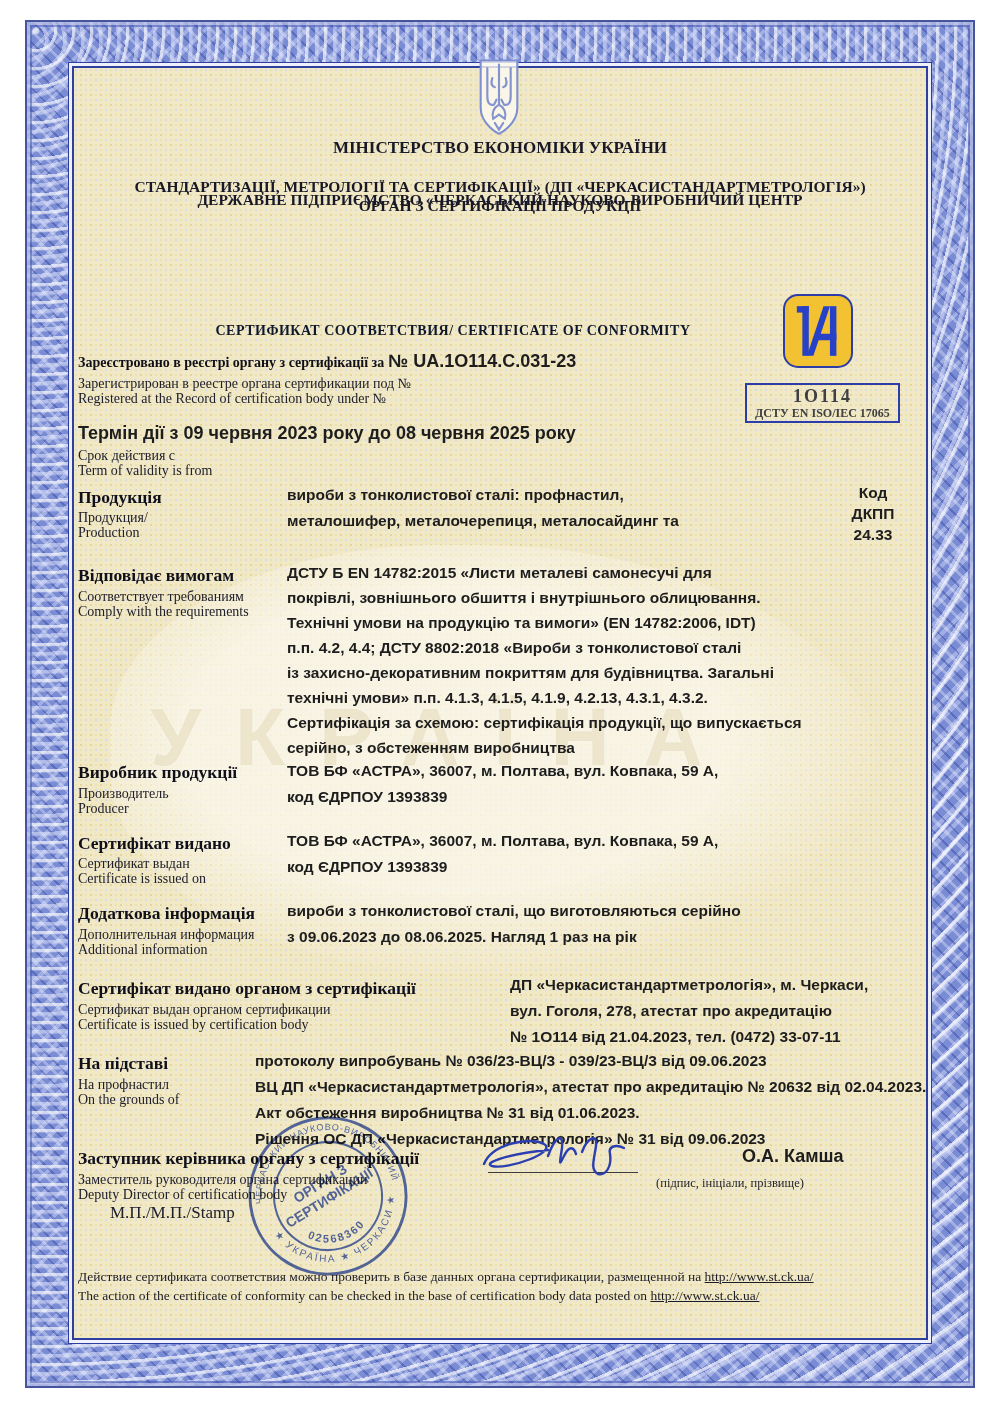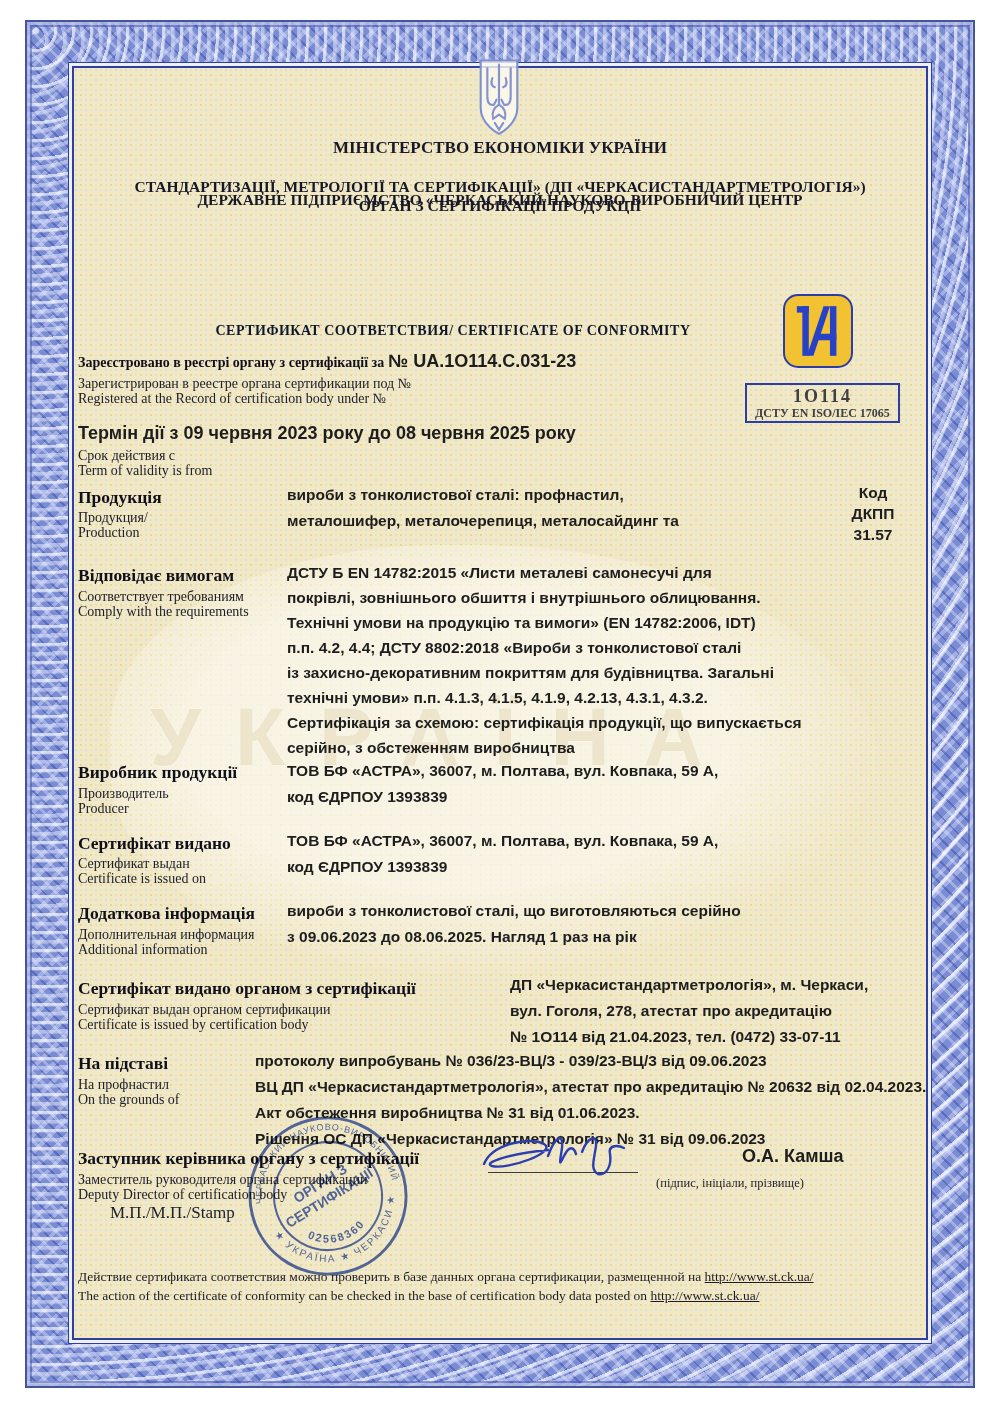--- a/index.html
+++ b/index.html
@@ -150,21 +150,21 @@
   <div class="abs serif-label" style="left:78px; top:487px;">Продукція</div>
   <div class="abs sublabel" style="left:78px; top:510px;">Продукция/</div>
   <div class="abs sublabel" style="left:78px; top:525px;">Production</div>
   <div class="abs value" style="left:287px; top:482px; width:500px;">
     <div>вироби з тонколистової сталі: профнастил,</div>
     <div>металошифер, металочерепиця, металосайдинг та</div>
   </div>
   <div class="abs code-block" style="left:828px; top:482px; width:90px;">
     <div>Код</div>
     <div>ДКПП</div>
-    <div>31.57</div>
+    <div>24.33</div>
   </div>
 
   <div class="abs serif-label" style="left:78px; top:565px;">Відповідає вимогам</div>
   <div class="abs sublabel" style="left:78px; top:589px;">Соответствует требованиям</div>
   <div class="abs sublabel" style="left:78px; top:604px;">Comply with the requirements</div>
   <div class="abs value" style="left:287px; top:560px; width:560px; line-height:25px;">
     <div>ДСТУ Б EN 14782:2015 «Листи металеві самонесучі для</div>
     <div>покрівлі, зовнішнього обшиття і внутрішнього облицювання.</div>
     <div>Технічні умови на продукцію та вимоги» (EN 14782:2006, IDT)</div>
     <div>п.п. 4.2, 4.4; ДСТУ 8802:2018 «Вироби з тонколистової сталі</div>

